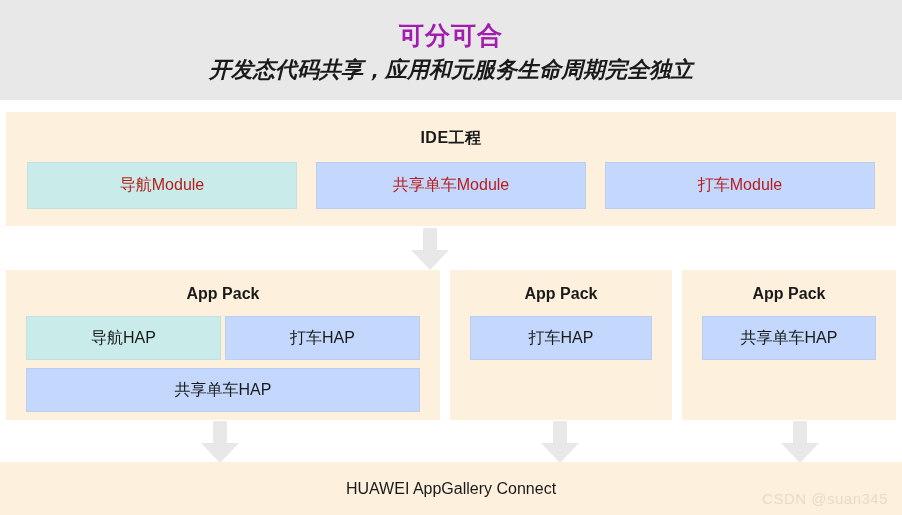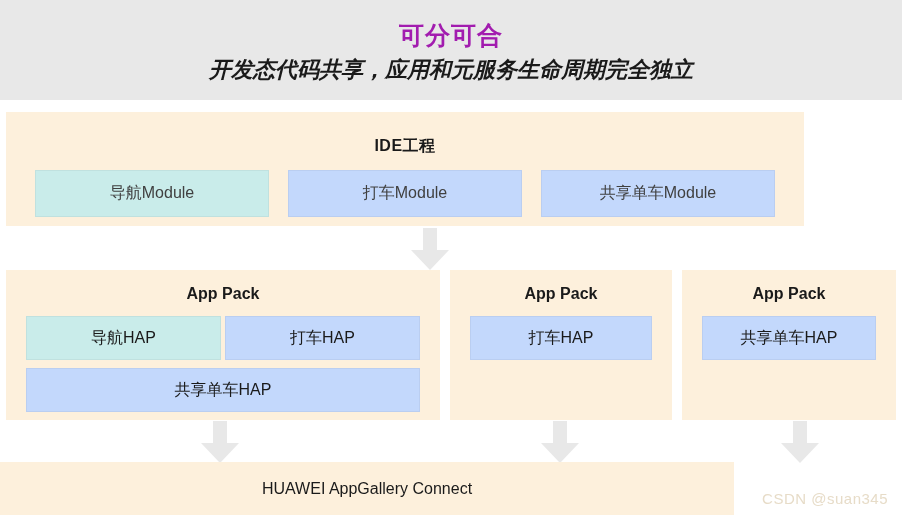--- a/index.html
+++ b/index.html
@@ -47,23 +47,23 @@
   .panel {
     background: #fdf0dc;
     box-sizing: border-box;
   }
 
   
   .ide-section {
     position: absolute;
     left: 6px;
     top: 112px;
-    width: 798px;
+    width: 890px;
     height: 114px;
-    padding: 8px;
+    padding: 0;
   }
   .ide-title {
     text-align: center;
     font-size: 16px;
     font-weight: bold;
     color: #1a1a1a;
     padding-top: 16px;
     letter-spacing: 0.5px;
   }
   .module-row {
@@ -71,21 +71,21 @@
     gap: 19px;
     padding: 13px 21px 0 21px;
   }
   .module-box {
     flex: 1;
     height: 47px;
     display: flex;
     align-items: center;
     justify-content: center;
     font-size: 16px;
-    color: #404040;
+    color: #b91c1c;
     border: 1px solid rgba(0,0,0,0.045);
     box-sizing: border-box;
   }
   .c-mint { background: #c9ecea; }
   .c-blue { background: #c3d8fc; }
 
   
   .arrow {
     position: absolute;
     width: 38px;
@@ -136,21 +136,21 @@
     box-sizing: border-box;
   }
   .hap-half { flex: 1; }
   .hap-full { width: 100%; margin-top: 8px; }
 
   
   .bottom-bar {
     position: absolute;
     left: 0;
     top: 462px;
-    width: 734px;
+    width: 902px;
     height: 53px;
     background: #fdf0dc;
     display: flex;
     align-items: center;
     justify-content: center;
   }
   .bottom-label {
     font-size: 16px;
     color: #1a1a1a;
   }
@@ -172,24 +172,24 @@
   <div class="header-subtitle">开发态代码共享，应用和元服务生命周期完全独立</div>
 </div>
 
 <div class="ide-section panel">
   <div class="ide-title">IDE工程</div>
   <div class="module-row">
     <div class="module-box c-mint">
       <span>导航Module</span>
     </div>
     <div class="module-box c-blue">
+      <span>共享单车Module</span>
+    </div>
+    <div class="module-box c-blue">
       <span>打车Module</span>
-    </div>
-    <div class="module-box c-blue">
-      <span>共享单车Module</span>
     </div>
   </div>
 </div>
 
 <div class="arrow" style="left:411px; top:228px;">
   <svg width="38" height="42" viewBox="0 0 38 42" aria-hidden="true">
     <polygon points="12,0 26,0 26,22 38,22 19,42 0,22 12,22" fill="#e8e8e8"></polygon>
   </svg>
 </div>
 

